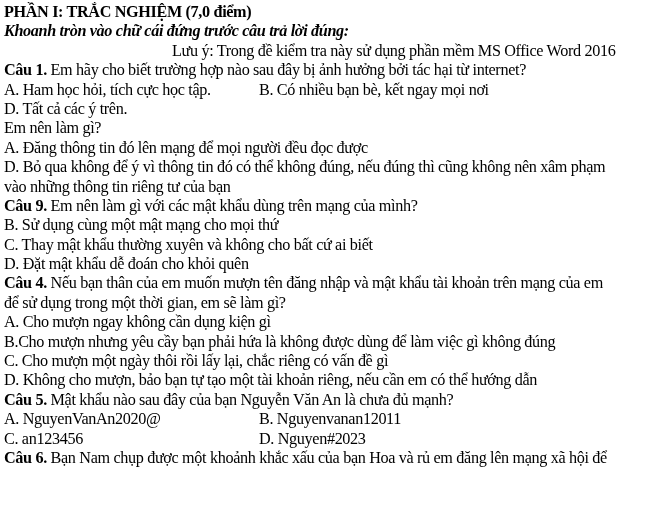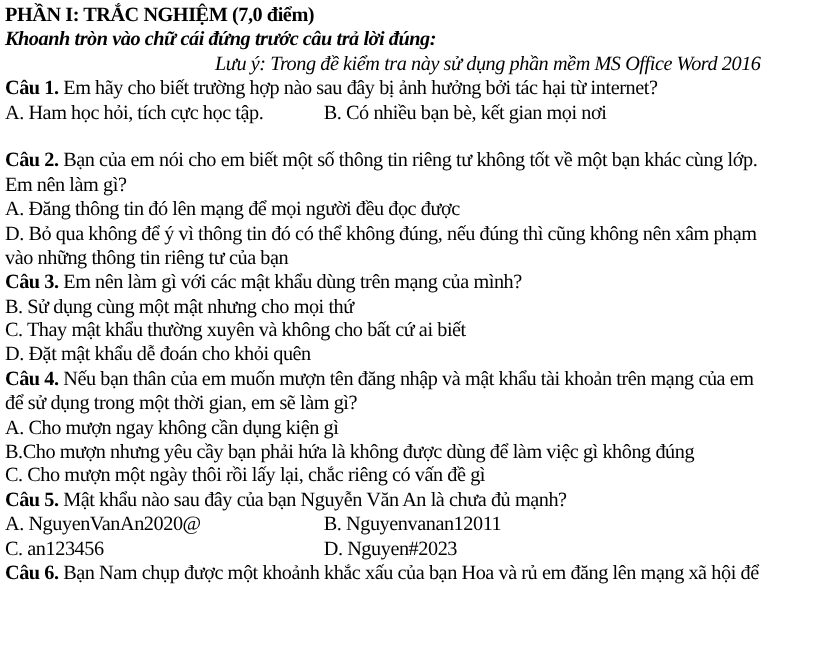--- a/index.html
+++ b/index.html
@@ -6,65 +6,66 @@
   body {
     width: 659px; height: 527px; overflow: hidden;
     font-family: "Liberation Serif", "DejaVu Serif", serif;
     font-size: 16.2px; color: #000;
     letter-spacing: -0.35px;
   }
   .page { padding: 3px 0 0 4px; }
   .line { height: 19.4px; line-height: 19.4px; white-space: nowrap; }
   .heading { font-weight: bold; }
   .instruction { font-weight: bold; font-style: italic; }
-  .note { font-style: italic; padding-left: 168px; }
+  .note { padding-left: 168px; }
   .q-label { font-weight: bold; }
   .two-col { display: flex; }
   .two-col .col { width: 255px; }
 </style>
 </head>
 <body>
 
 <div class="page">
 
   <div class="line heading">PHẦN I: TRẮC NGHIỆM (7,0 điểm)</div>
   <div class="line instruction">Khoanh tròn vào chữ cái đứng trước câu trả lời đúng:</div>
   <div class="line note">Lưu ý: Trong đề kiểm tra này sử dụng phần mềm MS Office  Word 2016</div>
 
   <div>
     <div class="line"><span class="q-label">Câu 1.</span><span> Em hãy cho biết trường hợp nào sau đây bị ảnh hưởng bởi tác hại từ internet?</span></div>
     <div class="line two-col">
       <span class="col">A. Ham học hỏi, tích cực học tập.</span>
-      <span>B. Có nhiều bạn bè, kết gian mọi nơi</span>
+      <span>B. Có nhiều bạn bè, kết ngay mọi nơi</span>
     </div>
     <div class="line two-col">
+      <span>D. Tất cả các ý trên.</span>
     </div>
   </div>
 
   <div>
-    <div class="line"><span class="q-label">Câu 2.</span><span> Bạn của em nói cho em biết một số thông tin riêng tư không tốt về một bạn khác cùng lớp.</span></div>
     <div class="line">Em nên làm gì?</div>
     <div class="line">A. Đăng thông tin đó lên mạng để mọi người đều đọc được</div>
     <div class="line">D. Bỏ qua không để ý vì thông tin đó có thể không đúng, nếu đúng thì cũng không nên xâm phạm</div>
     <div class="line">vào những thông tin riêng tư của bạn</div>
   </div>
 
   <div>
-    <div class="line"><span class="q-label">Câu 3.</span><span> Em nên làm gì với các mật khẩu dùng trên mạng của mình?</span></div>
-    <div class="line">B. Sử dụng cùng một mật nhưng cho mọi thứ</div>
+    <div class="line"><span class="q-label">Câu 9.</span><span> Em nên làm gì với các mật khẩu dùng trên mạng của mình?</span></div>
+    <div class="line">B. Sử dụng cùng một mật mạng cho mọi thứ</div>
     <div class="line">C. Thay mật khẩu thường xuyên và không cho bất cứ ai biết</div>
     <div class="line">D. Đặt mật khẩu dễ đoán cho khỏi quên</div>
   </div>
 
   <div>
     <div class="line"><span class="q-label">Câu 4.</span><span> Nếu bạn thân của em muốn mượn tên đăng nhập và mật khẩu tài khoản trên mạng của em</span></div>
     <div class="line">để sử dụng trong một thời gian, em sẽ làm gì?</div>
     <div class="line">A. Cho mượn ngay không cần dụng kiện gì</div>
     <div class="line">B.Cho mượn nhưng yêu cầy bạn phải hứa là không được dùng để làm việc gì không đúng</div>
     <div class="line">C. Cho mượn một ngày thôi rồi lấy lại, chắc riêng có vấn đề gì</div>
+    <div class="line">D. Không cho mượn, bảo bạn tự tạo một tài khoản riêng, nếu cần em có thể hướng dẫn</div>
   </div>
 
   <div>
     <div class="line"><span class="q-label">Câu 5.</span><span> Mật khẩu nào sau đây của bạn Nguyễn Văn An là chưa đủ mạnh?</span></div>
     <div class="line two-col">
       <span class="col">A. NguyenVanAn2020@</span>
       <span>B. Nguyenvanan12011</span>
     </div>
     <div class="line two-col">
       <span class="col">C. an123456</span>

